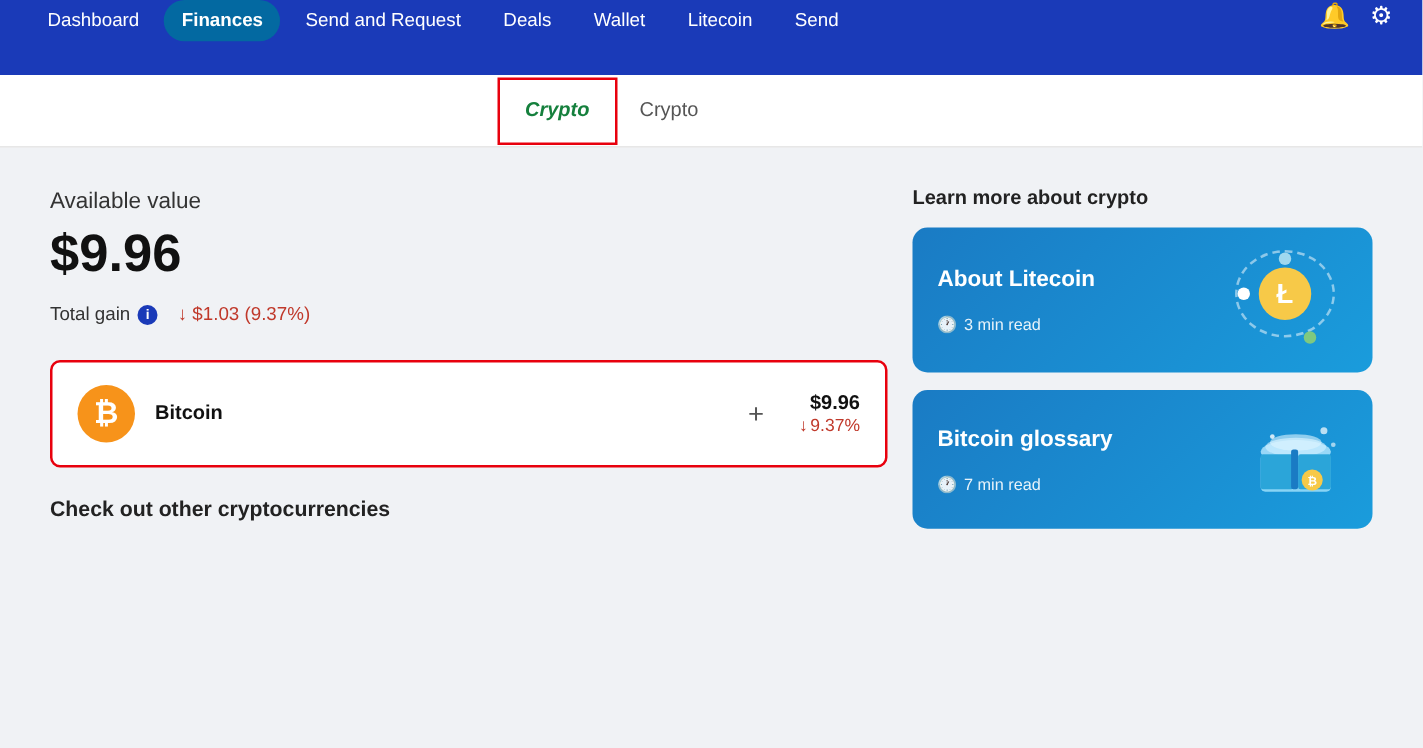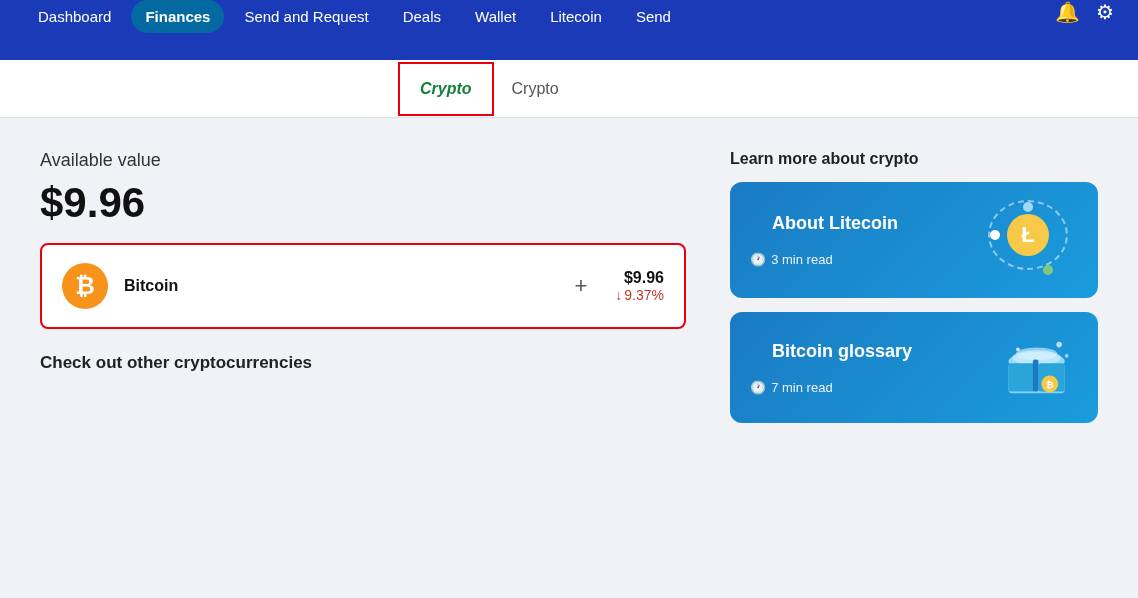--- a/index.html
+++ b/index.html
@@ -66,21 +66,21 @@
       font-style: italic;
     }
     .sub-tab:not(.active) {
       color: #555;
     }
 
     
     .content {
       display: flex;
       padding: 32px 40px 32px 40px;
-      gap: 44px;
+      gap: 20px;
       max-width: 1138px;
       margin: 0 auto;
     }
 
     
     .left-panel {
       flex: 1;
     }
     .available-label {
       font-size: 18px;
@@ -212,21 +212,20 @@
       min-height: 90px;
     }
     .card-content {
       flex: 1;
     }
     .card-title {
       font-size: 18px;
       font-weight: 700;
       color: #fff;
       margin-bottom: 18px;
-      margin-left: 22px;
     }
     .card-meta {
       font-size: 13px;
       color: rgba(255,255,255,0.9);
       display: flex;
       align-items: center;
       gap: 5px;
     }
     .clock-icon {
       font-size: 13px;
@@ -305,20 +304,29 @@
   <div class="sub-tab active">Crypto</div>
   <div class="sub-tab">Crypto</div>
 </div>
 
 <div class="content">
 
   <div class="left-panel">
     <div class="available-label">Available value</div>
     <div class="available-value">$9.96</div>
 
+    <div class="total-gain-row">
+      <div class="total-gain-label">
+        <span>Total gain</span>
+        <span class="info-icon">i</span>
+      </div>
+      <div class="gain-value">
+        <span>↓ $1.03 (9.37%)</span>
+      </div>
+    </div>
 
     <div class="bitcoin-card">
       <div class="bitcoin-icon">
         <span>₿</span>
       </div>
       <div class="bitcoin-name">Bitcoin</div>
       <span class="plus-icon">+</span>
       <div class="bitcoin-values">
         <div class="btc-usd">$9.96</div>
         <div class="btc-change">

